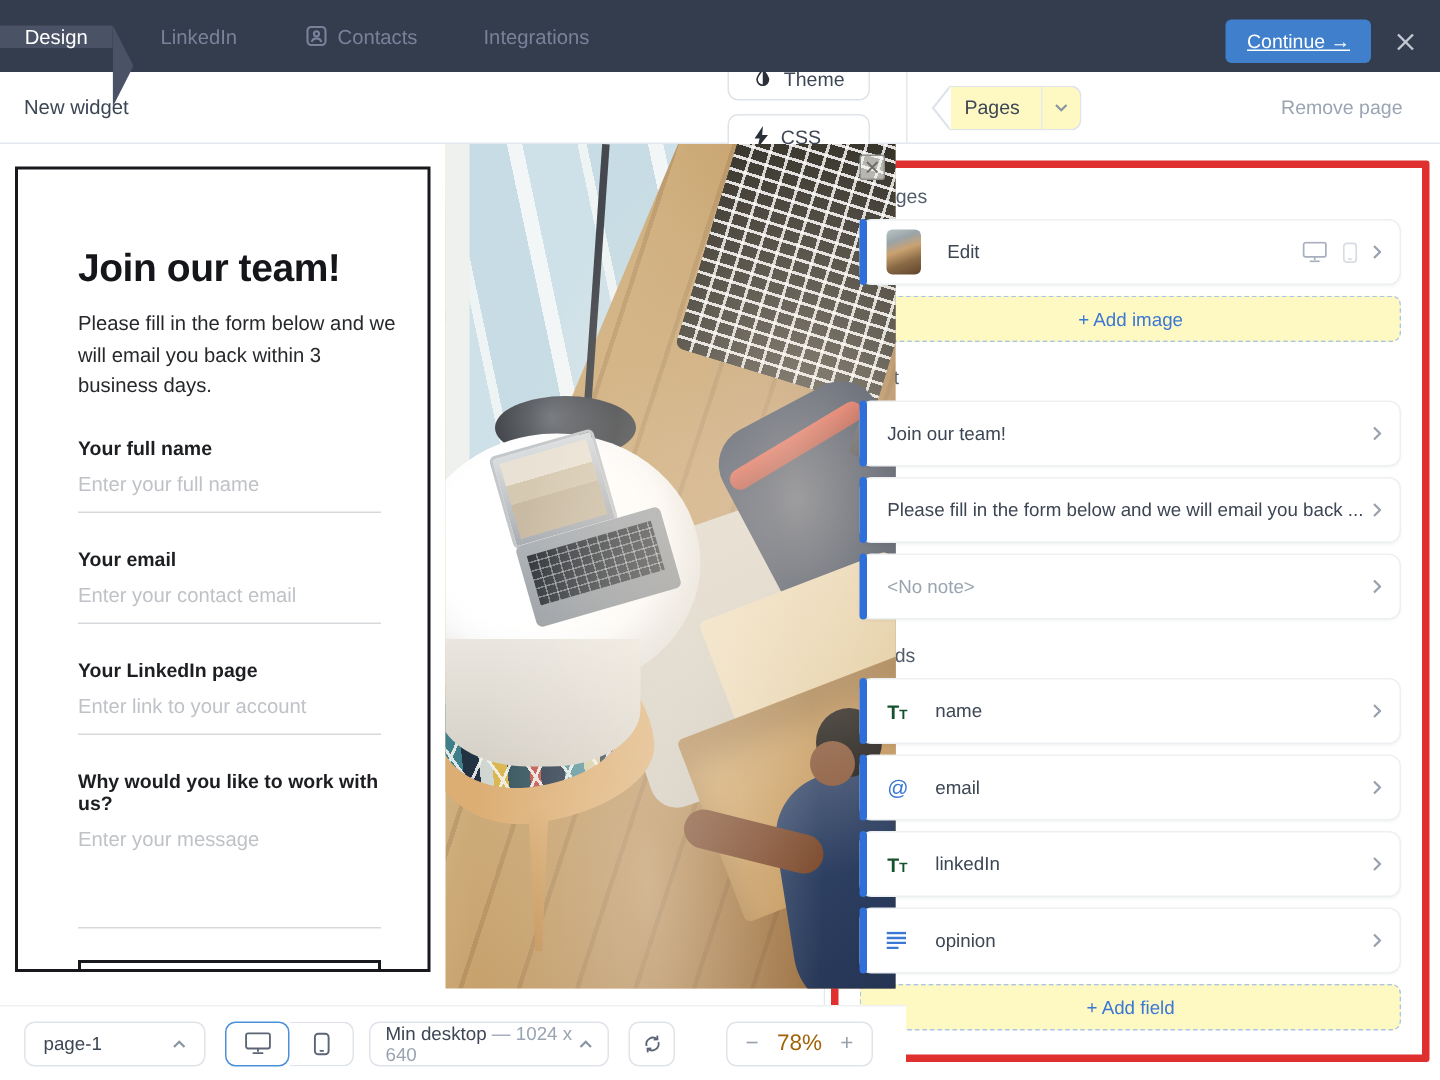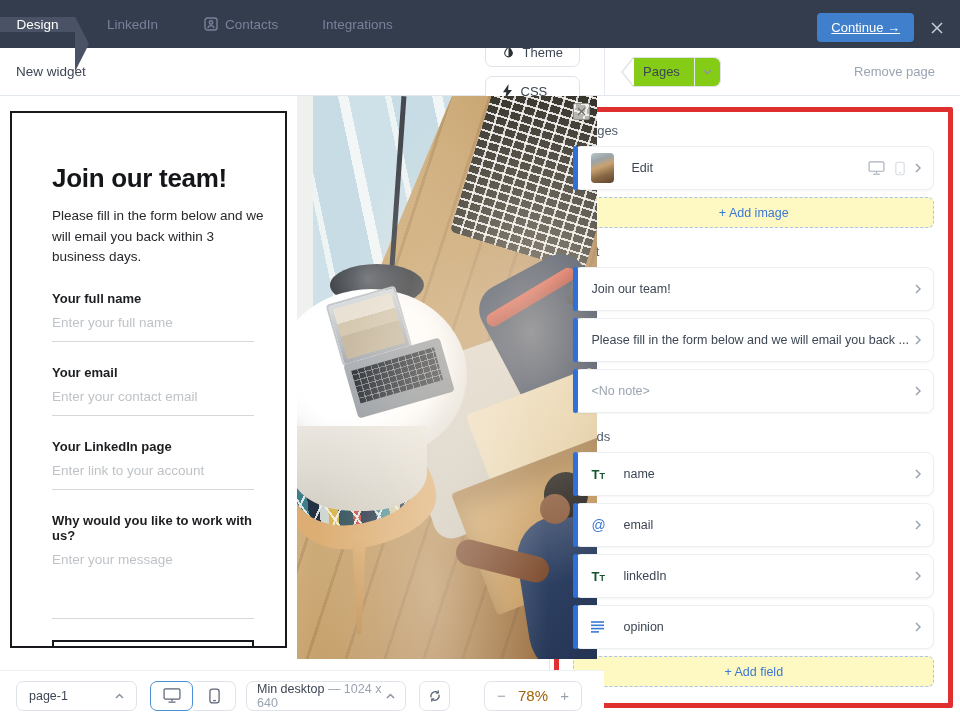--- a/index.html
+++ b/index.html
@@ -18,21 +18,21 @@
   .continue-btn { position:absolute; right:46px; top:13px; height:29px; padding:0 14px; background:#3f7fcb; color:#fff; font-size:13px; border:none; border-radius:4px; display:flex; align-items:center;text-decoration:underline; }
   .close-btn { position:absolute; right:8px; top:13px; width:30px; height:29px; background:transparent; border:none; display:flex; align-items:center; justify-content:center; }
 
   
   .row2 { height:48px; display:flex; border-bottom:1px solid #e3e8ee; flex-shrink:0; }
   .row2-left { width:604px; display:flex; align-items:center; padding:0 24px 0 16px; }
   .row2-left .title { font-size:13.5px; color:#3d4654; }
   .hbtns { margin-left:auto; display:flex; gap:9px;flex-direction:column; }
   .hbtn { height:30px; padding:0 16px; background:#fff; border:1px solid #dfe4ea; border-radius:7px; display:flex; align-items:center; gap:8px; font-size:13px; color:#3d4654; }
   .row2-right { flex:1; border-left:1px solid #e3e8ee; display:flex; align-items:center; padding:0 25px 0 28px; }
-  .pages-tag { position:relative; height:30px; background:#84cc16; border:1px solid #dfe4ea; border-left:none; border-radius:0 7px 7px 0; display:flex; align-items:center; }
+  .pages-tag { position:relative; height:30px; background:#fef9c3; border:1px solid #dfe4ea; border-left:none; border-radius:0 7px 7px 0; display:flex; align-items:center; }
   .pages-tag::before { content:""; position:absolute; left:-12px; top:-1px; border-top:15.5px solid transparent; border-bottom:15.5px solid transparent; border-right:12px solid #dfe4ea; }
   .pages-tag::after  { content:""; position:absolute; left:-10.5px; top:0.5px; border-top:14.5px solid transparent; border-bottom:14.5px solid transparent; border-right:11px solid #fff; }
   .pages-label { padding:0 14px 0 10px; font-size:13px; }
   .pages-caret { width:26px; height:100%; border-left:1px solid #e6eaef; display:flex; align-items:center; justify-content:center; }
   .remove-page { margin-left:auto; font-size:13px; color:#9aa4b2; background:none; border:none; }
 
   
   .main { flex:1; display:flex; min-height:0; }
   .canvas { width:604px; position:relative; background:#fff; }
 

